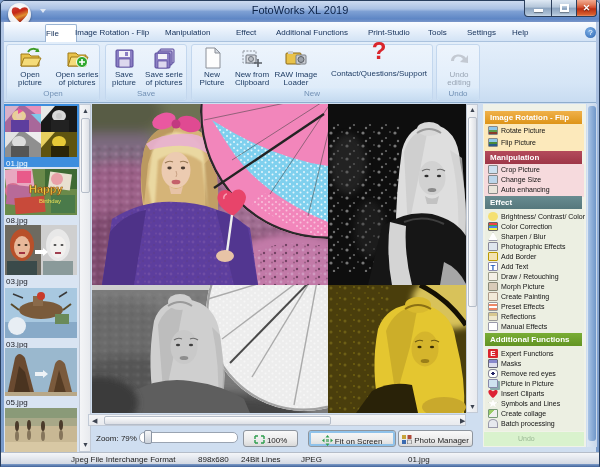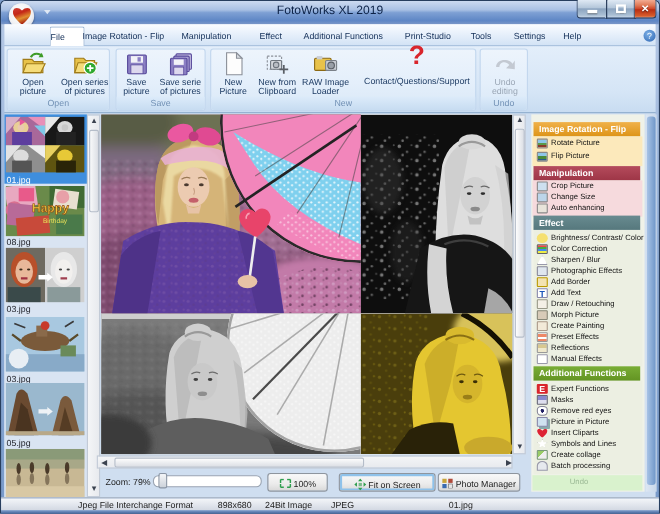--- a/index.html
+++ b/index.html
@@ -559,17 +559,17 @@
   <div class="prow" style="top:315px;"><span class="picon" style="background:#e6e9ee;border:1px solid #99a;border-radius:50% 50% 0 0;"></span>Batch processing</div>
   <div style="position:absolute;left:1px;top:328px;width:100px;height:14px;background:#d9f2cd;color:#9ab894;padding:3px 0 0 34px;">Undo</div>
  </div>
  <div id="pscroll" class="abs">
       <div id="pthumb2" class="abs"></div>
     </div>
 </div>
 <div id="statusbar" class="abs">
  <div class="sfield" style="left:70px;">Jpeg File Interchange Format</div>
  <div class="sfield" style="left:197px;">898x680</div>
- <div class="sfield" style="left:240px;">24Bit Image</div>
+ <div class="sfield" style="left:240px;">24Bit Lines</div>
  <div class="sfield" style="left:300px;text-align:right;">JPEG</div>
  <div class="sfield" style="left:407px;">01.jpg</div>
 </div>
 <div id="botborder" class="abs"></div>
 
 </body></html>

